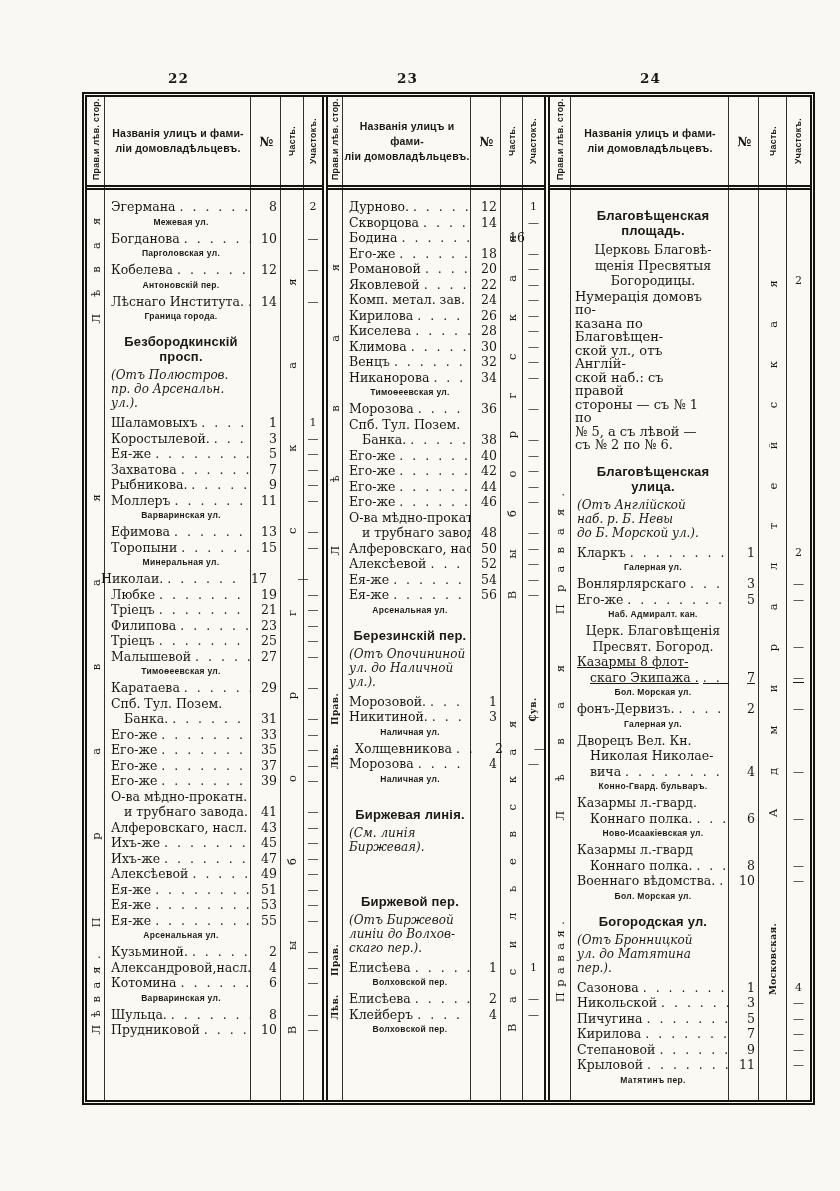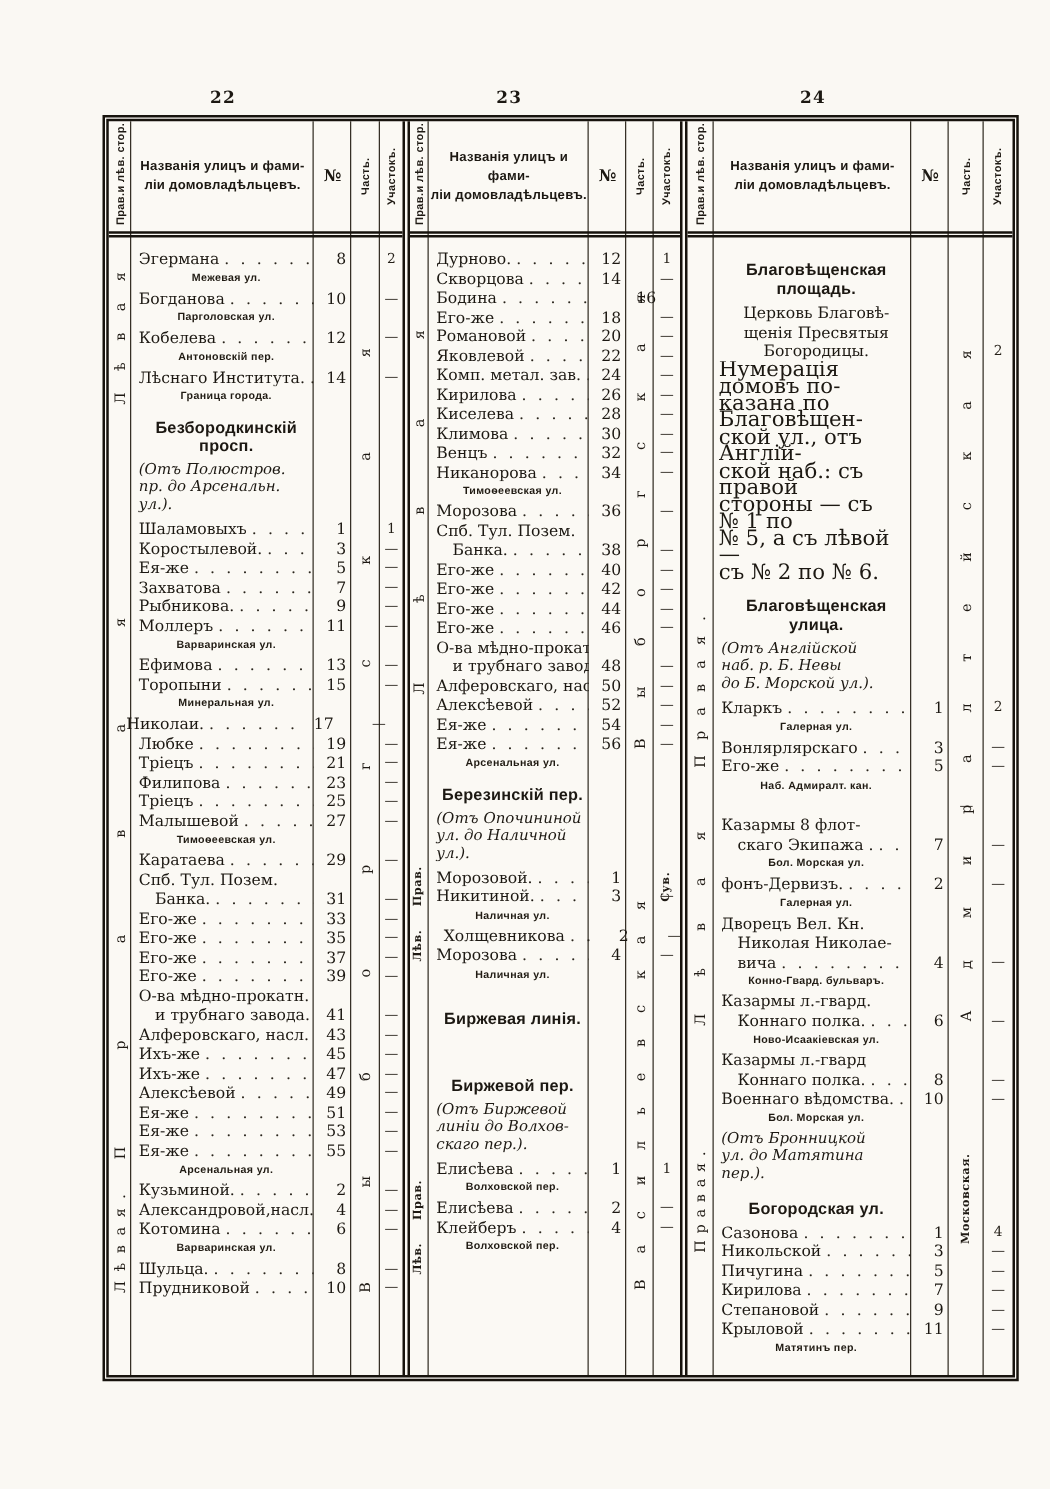--- a/index.html
+++ b/index.html
@@ -46,21 +46,21 @@
   .s .cm{
     text-align:center;font-family:"Liberation Sans", sans-serif;font-weight:bold;
     font-size:8.5px;line-height:11px;margin:2px 0 3px;letter-spacing:.3px;color:#201b13;
   }
   .h .cm{
     text-align:center;font-family:"Liberation Sans", sans-serif;font-weight:bold;
     font-size:13px;line-height:15px;margin:9px 0 4px;letter-spacing:.2px;
   }
   .i .cm{text-align:left;font-style:italic;font-size:12px;line-height:14px;margin:0 0 5px;}
   .x .cm{text-align:center;font-size:12.5px;line-height:15.5px;}
-  .n .cm{text-align:left;font-size:17px;line-height:13.5px;padding:1px 16px 3px 4px;}
+  .n .cm{text-align:left;font-size:13px;line-height:13.5px;padding:1px 16px 3px 4px;}
   .vlabel{
     position:absolute;transform:rotate(-90deg);transform-origin:0 0;
     text-align:center;white-space:nowrap;font-size:11.5px;color:#1e1913;
   }
   .vlabel.sm{font-size:9px;font-weight:bold;letter-spacing:.4px;}
   .vlabel.hd{font-family:"Liberation Sans", sans-serif;font-weight:bold;font-size:8.8px;letter-spacing:.3px;}
 </style>
 </head>
 <body>
 
@@ -935,20 +935,28 @@
             <div class="cp"></div>
             <div class="cu"></div>
           </div>
           <div class="row g" style="height: 10px;"></div>
           <div class="row h" style="grid-template-columns: 128px 30px 22px 21px; margin-left: 15px;">
             <div class="cm">Биржевая линія.</div>
             <div class="cn cnum-flex"></div>
             <div class="cp"></div>
             <div class="cu"></div>
           </div>
+          <div class="row i" style="grid-template-columns: 128px 30px 22px 21px; margin-left: 15px;">
+            <div class="cm">
+              <div>(См. линія Биржевая).</div>
+            </div>
+            <div class="cn cnum-flex"></div>
+            <div class="cp"></div>
+            <div class="cu"></div>
+          </div>
           <div class="row g" style="height: 26px;"></div>
           <div class="row h" style="grid-template-columns: 128px 30px 22px 21px; margin-left: 15px;">
             <div class="cm">Биржевой пер.</div>
             <div class="cn cnum-flex"></div>
             <div class="cp"></div>
             <div class="cu"></div>
           </div>
           <div class="row i" style="grid-template-columns: 128px 30px 22px 21px; margin-left: 15px;">
             <div class="cm">
               <div>(Отъ Биржевой</div>
@@ -1115,25 +1123,29 @@
             <div class="cp"></div>
             <div class="cu">—</div>
           </div>
           <div class="row s" style="grid-template-columns: 158px 30px 28px 23px; margin-left: 21px;">
             <div class="cm">Наб. Адмиралт. кан.</div>
             <div class="cn cnum-flex"></div>
             <div class="cp"></div>
             <div class="cu"></div>
           </div>
           <div class="row x" style="grid-template-columns: 158px 30px 28px 23px; margin-left: 21px;">
-            <div class="cn cnum-flex"></div>
-            <div class="cp"></div>
-            <div class="cu">—</div>
-          </div>
-          <div class="row e" style="grid-template-columns: 158px 30px 28px 23px; margin-left: 21px;">
+            <div class="cm">
+              <div>Церк. Благовѣщенія</div>
+              <div>Пресвят. Богород.</div>
+            </div>
+            <div class="cn cnum-flex"></div>
+            <div class="cp"></div>
+            <div class="cu">—</div>
+          </div>
+          <div class="row e" style="grid-template-columns: 158px 30px 28px 23px; margin-left: 21px; text-decoration: underline;">
             <div class="cm">
               <div class="eline">
                 <span>Казармы 8 флот-</span>
               </div>
               <div class="eline cont">
                 <span>скаго Экипажа .</span>
                 <span class="dots">. . . . . . . . . . . . . . . . . . . . . . . . . . </span>
               </div>
             </div>
             <div class="cn cnum-flex">7</div>
@@ -1226,36 +1238,36 @@
                 <span>Военнаго вѣдомства.</span>
                 <span class="dots">. . . . . . . . . . . . . . . . . . . . . . . . . . </span>
               </div>
             </div>
             <div class="cn cnum-flex">10</div>
             <div class="cp"></div>
             <div class="cu">—</div>
           </div>
           <div class="row s" style="grid-template-columns: 158px 30px 28px 23px; margin-left: 21px;">
             <div class="cm">Бол. Морская ул.</div>
+            <div class="cn cnum-flex"></div>
+            <div class="cp"></div>
+            <div class="cu"></div>
+          </div>
+          <div class="row h" style="grid-template-columns: 158px 30px 28px 23px; margin-left: 21px;">
+            <div class="cm">Богородская ул.</div>
             <div class="cn cnum-flex"></div>
             <div class="cp"></div>
             <div class="cu"></div>
           </div>
           <div class="row i" style="grid-template-columns: 158px 30px 28px 23px; margin-left: 21px;">
             <div class="cm">
               <div>(Отъ Бронницкой</div>
               <div>ул. до Матятина</div>
               <div>пер.).</div>
             </div>
-            <div class="cn cnum-flex"></div>
-            <div class="cp"></div>
-            <div class="cu"></div>
-          </div>
-          <div class="row h" style="grid-template-columns: 158px 30px 28px 23px; margin-left: 21px;">
-            <div class="cm">Богородская ул.</div>
             <div class="cn cnum-flex"></div>
             <div class="cp"></div>
             <div class="cu"></div>
           </div>
           <div class="row e" style="grid-template-columns: 158px 30px 28px 23px; margin-left: 21px;">
             <div class="cm">
               <div class="eline">
                 <span>Сазонова</span>
                 <span class="dots">. . . . . . . . . . . . . . . . . . . . . . . . . . </span>
               </div>

